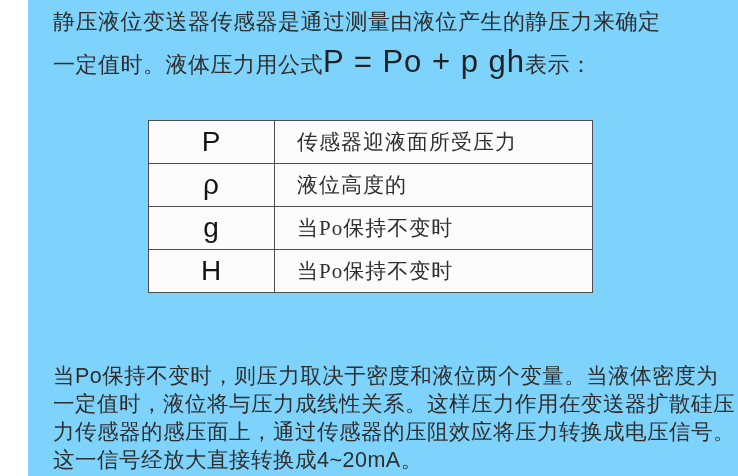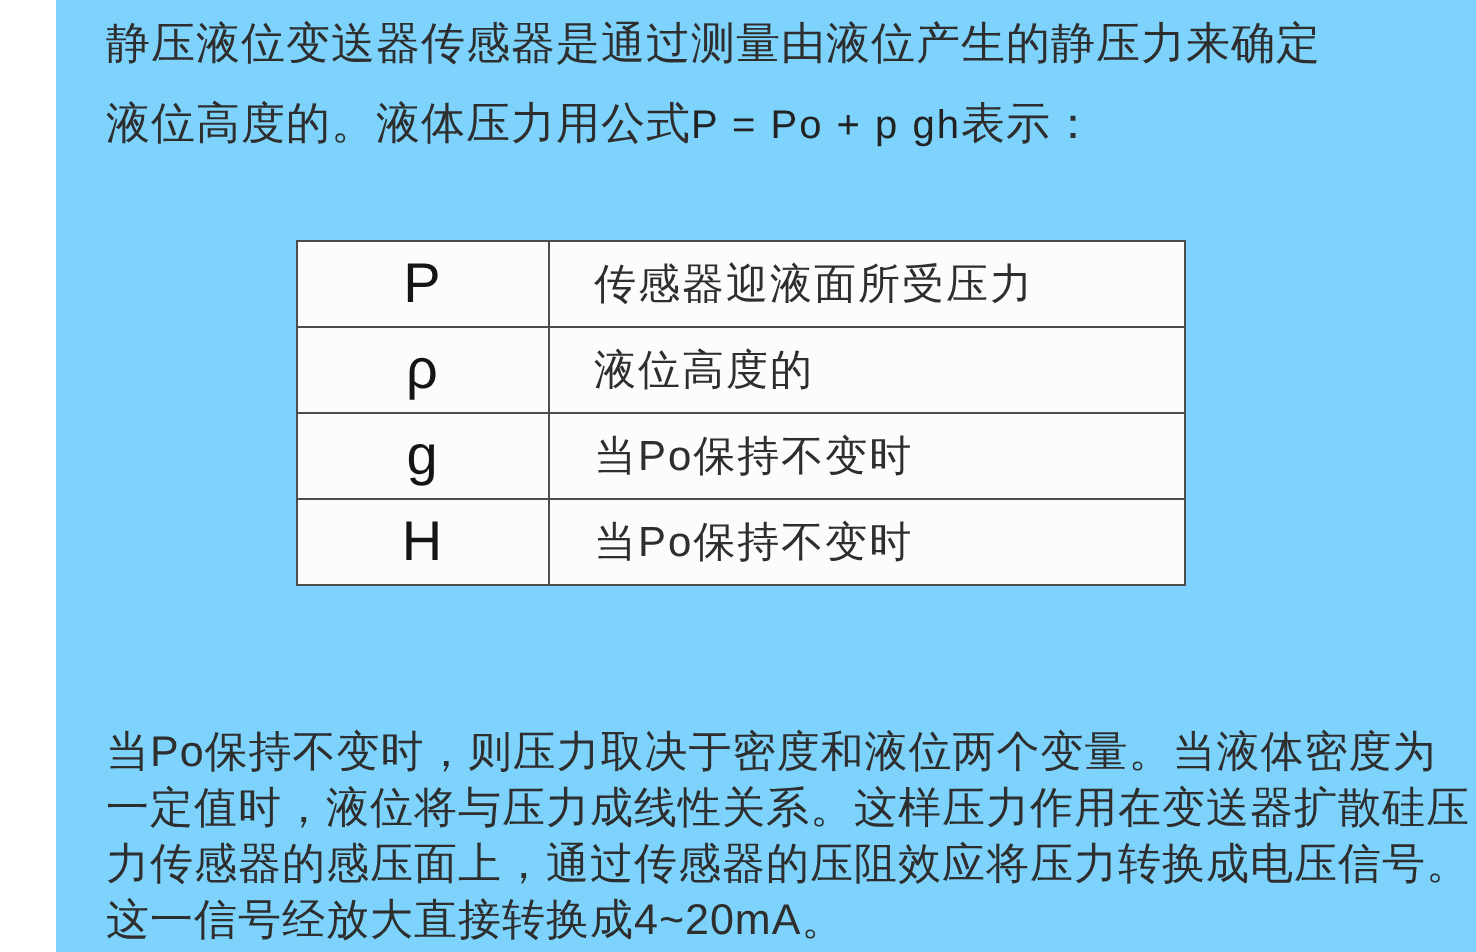--- a/index.html
+++ b/index.html
@@ -21,21 +21,21 @@
     left: 25px;
     top: 2px;
     width: 700px;
     font-size: 22px;
     line-height: 40px;
     letter-spacing: 0.5px;
     color: #2e2e2e;
     white-space: nowrap;
   }
   .formula {
-    font-size: 20px;
+    font-size: 31px;
     letter-spacing: 1px;
     color: #222;
   }
   
   .def-table {
     position: absolute;
     left: 120px;
     top: 120px;
     border-collapse: collapse;
     background: #fcfcfc;
@@ -51,20 +51,21 @@
     font-size: 28px;
     color: #151515;
     letter-spacing: 1px;
   }
   .def-table td.desc {
     width: 318px;
     padding-left: 22px;
     font-size: 21px;
     color: #2e2e2e;
     letter-spacing: 1px;
+    font-family: Liberation Serif, serif;
   }
   
   .footer {
     position: absolute;
     left: 25px;
     top: 362px;
     width: 706px;
     font-size: 21.5px;
     line-height: 28px;
     letter-spacing: 0.5px;
@@ -72,21 +73,21 @@
     white-space: nowrap;
   }
 </style>
 </head>
 <body>
 
 <div class="page">
 
   <p class="intro">
     <span>静压液位变送器传感器是通过测量由液位产生的静压力来确定</span><br>
-    <span>液位高度的。液体压力用公式</span><span class="formula">P = Po + p gh</span><span>表示：</span>
+    <span>一定值时。液体压力用公式</span><span class="formula">P = Po + p gh</span><span>表示：</span>
   </p>
 
   <table class="def-table">
     <tbody>
       <tr>
         <td class="sym">P</td>
         <td class="desc">传感器迎液面所受压力</td>
       </tr>
       <tr>
         <td class="sym">ρ</td>

